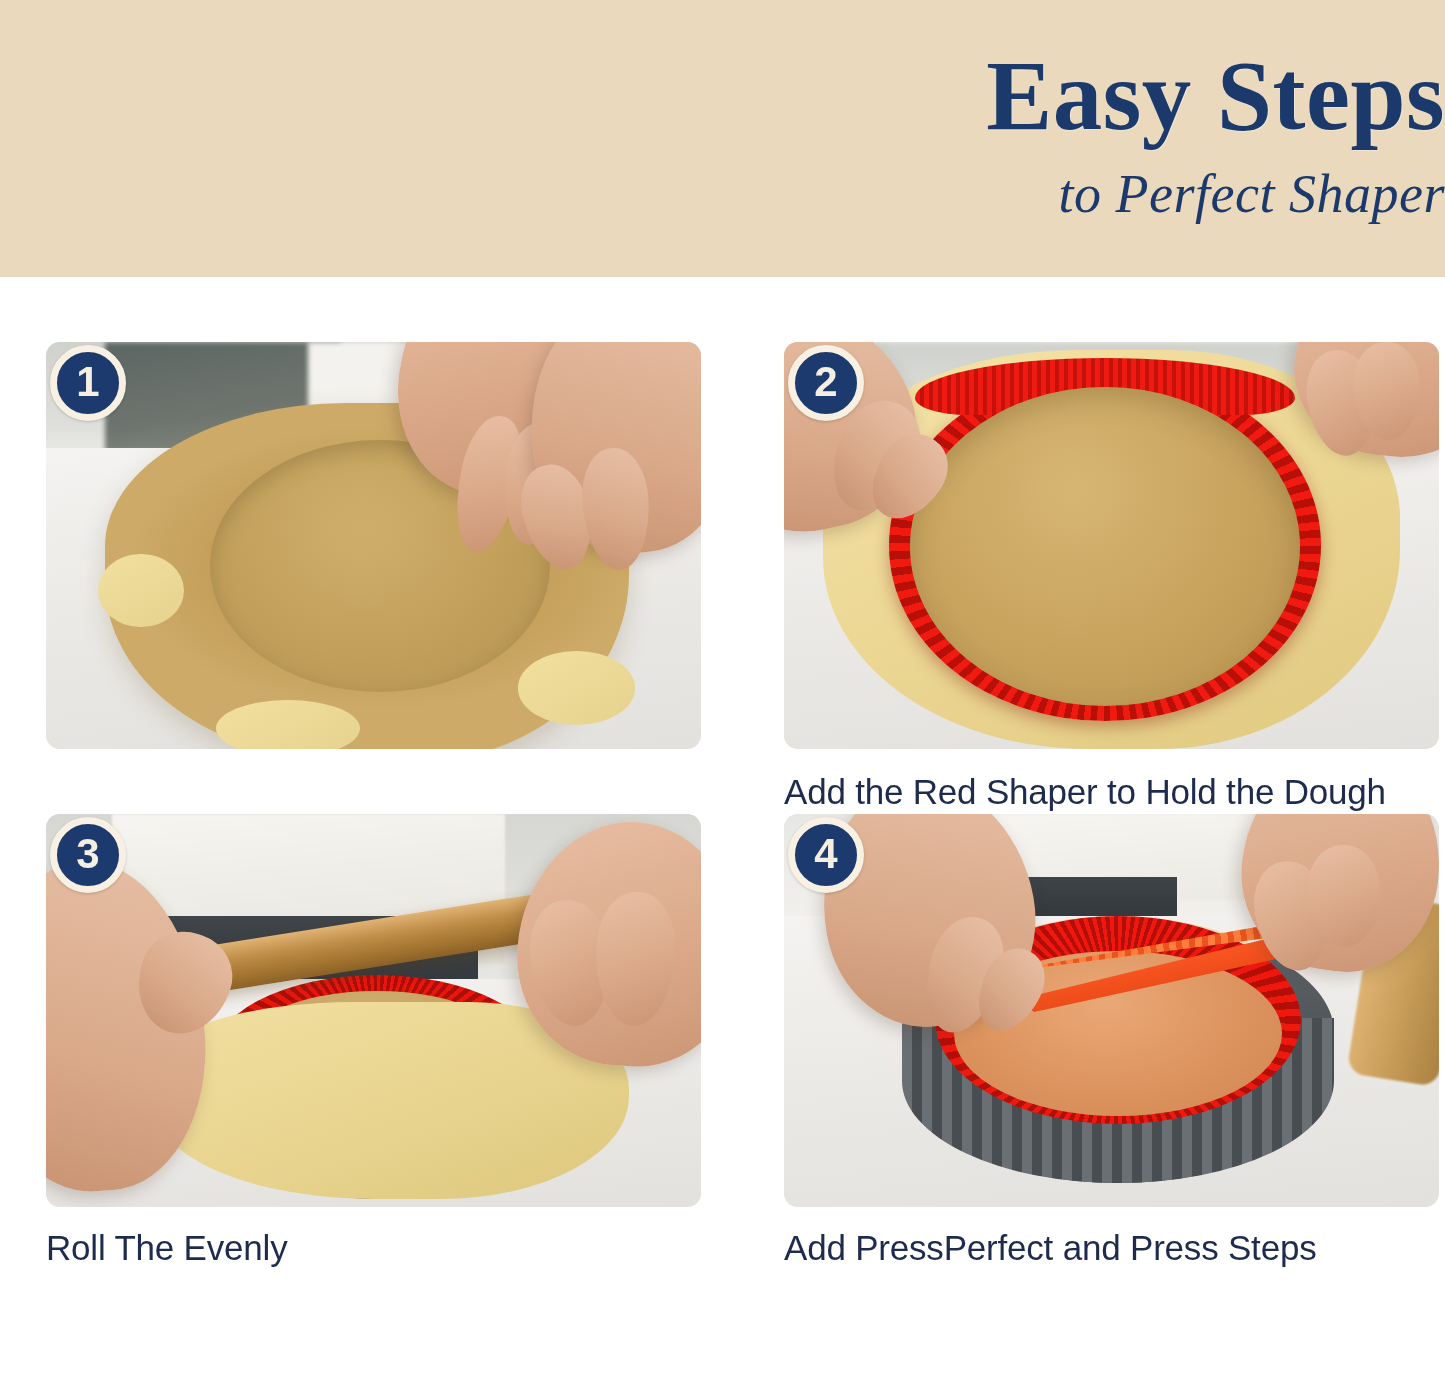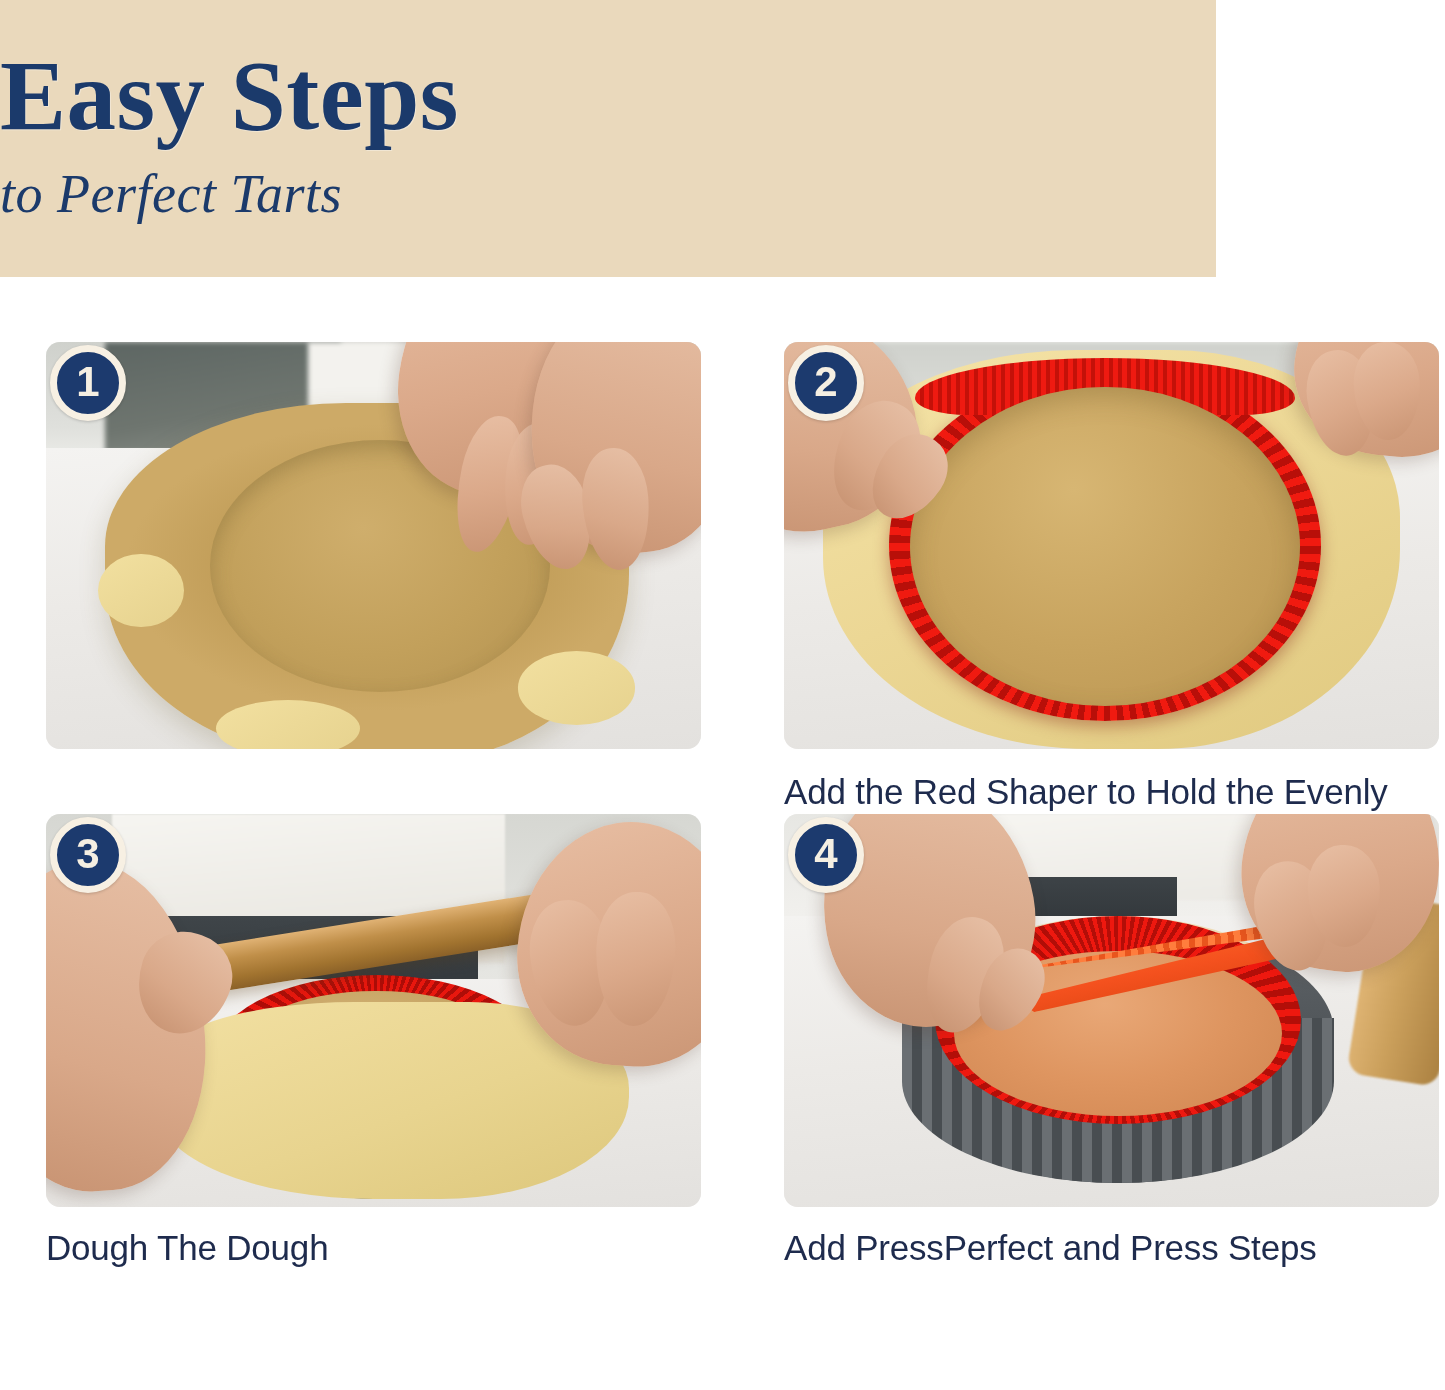--- a/index.html
+++ b/index.html
@@ -10,28 +10,28 @@
   body {
     width: 1445px;
     height: 1390px;
     background: #ffffff;
     font-family: "Liberation Sans", sans-serif;
     overflow: hidden;
   }
 
   
   .header {
-    width: 1216px;
+    width: 1445px;
     height: 277px;
     background: #ead9bc;
     position: relative;
     box-sizing: border-box;
     display: flex;
     flex-direction: column;
-    align-items: flex-start;
+    align-items: flex-end;
     justify-content: flex-start;
   }
   .header-title {
     font-family: "Liberation Serif", serif;
     font-weight: bold;
     font-size: 99px;
     line-height: 1.0;
     color: #1b3a6b;
     margin-top: 46px;
     letter-spacing: 0.5px;
@@ -292,21 +292,21 @@
     z-index: 8;
   }
   .blur1 { filter: blur(1.2px); }
   .blur2 { filter: blur(2.4px); }
 </style>
 </head>
 <body>
 
 <div class="header">
   <div class="header-title">Easy Steps</div>
-  <div class="header-subtitle">to Perfect Tarts</div>
+  <div class="header-subtitle">to Perfect Shaper</div>
 </div>
 
 <div class="steps-grid">
 
   <div class="step-card row1">
     <div class="step-media">
       <div class="scene">
         <div class="wall"></div>
         <div class="s1-dark blur2"></div>
         <div class="s1-white blur2"></div>
@@ -348,21 +348,21 @@
         <div class="finger skin-l" style="left:14%; top:22%; width:10%; height:22%; transform:rotate(34deg);"></div>
 
         <div class="hand skin" style="left:78%; top:-18%; width:30%; height:46%; transform:rotate(6deg);"></div>
         <div class="finger skin" style="left:80%; top:2%; width:10%; height:26%; transform:rotate(-8deg);"></div>
         <div class="finger skin" style="left:87%; top:0%; width:10%; height:24%; transform:rotate(-2deg);"></div>
       </div>
       <div class="step-badge">
         <span>2</span>
       </div>
     </div>
-    <div class="step-caption">Add the Red Shaper to Hold the Evenly</div>
+    <div class="step-caption">Add the Red Shaper to Hold the Dough</div>
   </div>
 
   <div class="step-card row2">
     <div class="step-media">
       <div class="scene">
         <div class="wall" style="height:42%; background:linear-gradient(180deg,#d6d7d2 0%,#e6e6e2 100%);"></div>
         <div class="s3-shirt blur1"></div>
         <div class="s3-apron"></div>
         <div class="counter" style="height:58%;"></div>
 
@@ -377,21 +377,21 @@
         <div class="finger skin-l" style="left:14%; top:30%; width:14%; height:26%; transform:rotate(18deg); z-index:21;"></div>
 
         <div class="hand skin" style="left:72%; top:2%; width:34%; height:62%; transform:rotate(4deg); z-index:20;"></div>
         <div class="finger skin" style="left:74%; top:22%; width:12%; height:32%; transform:rotate(-6deg); z-index:21;"></div>
         <div class="finger skin" style="left:84%; top:20%; width:12%; height:34%; transform:rotate(2deg); z-index:21;"></div>
       </div>
       <div class="step-badge">
         <span>3</span>
       </div>
     </div>
-    <div class="step-caption">Dough The Dough</div>
+    <div class="step-caption">Roll The Evenly</div>
   </div>
 
   <div class="step-card row2">
     <div class="step-media">
       <div class="scene">
         <div class="wall" style="height:26%; background:linear-gradient(180deg,#e7e7e3 0%,#f1f0ed 100%);"></div>
         <div class="s4-shirt blur1"></div>
         <div class="s4-apron"></div>
         <div class="counter" style="height:74%;"></div>
 

